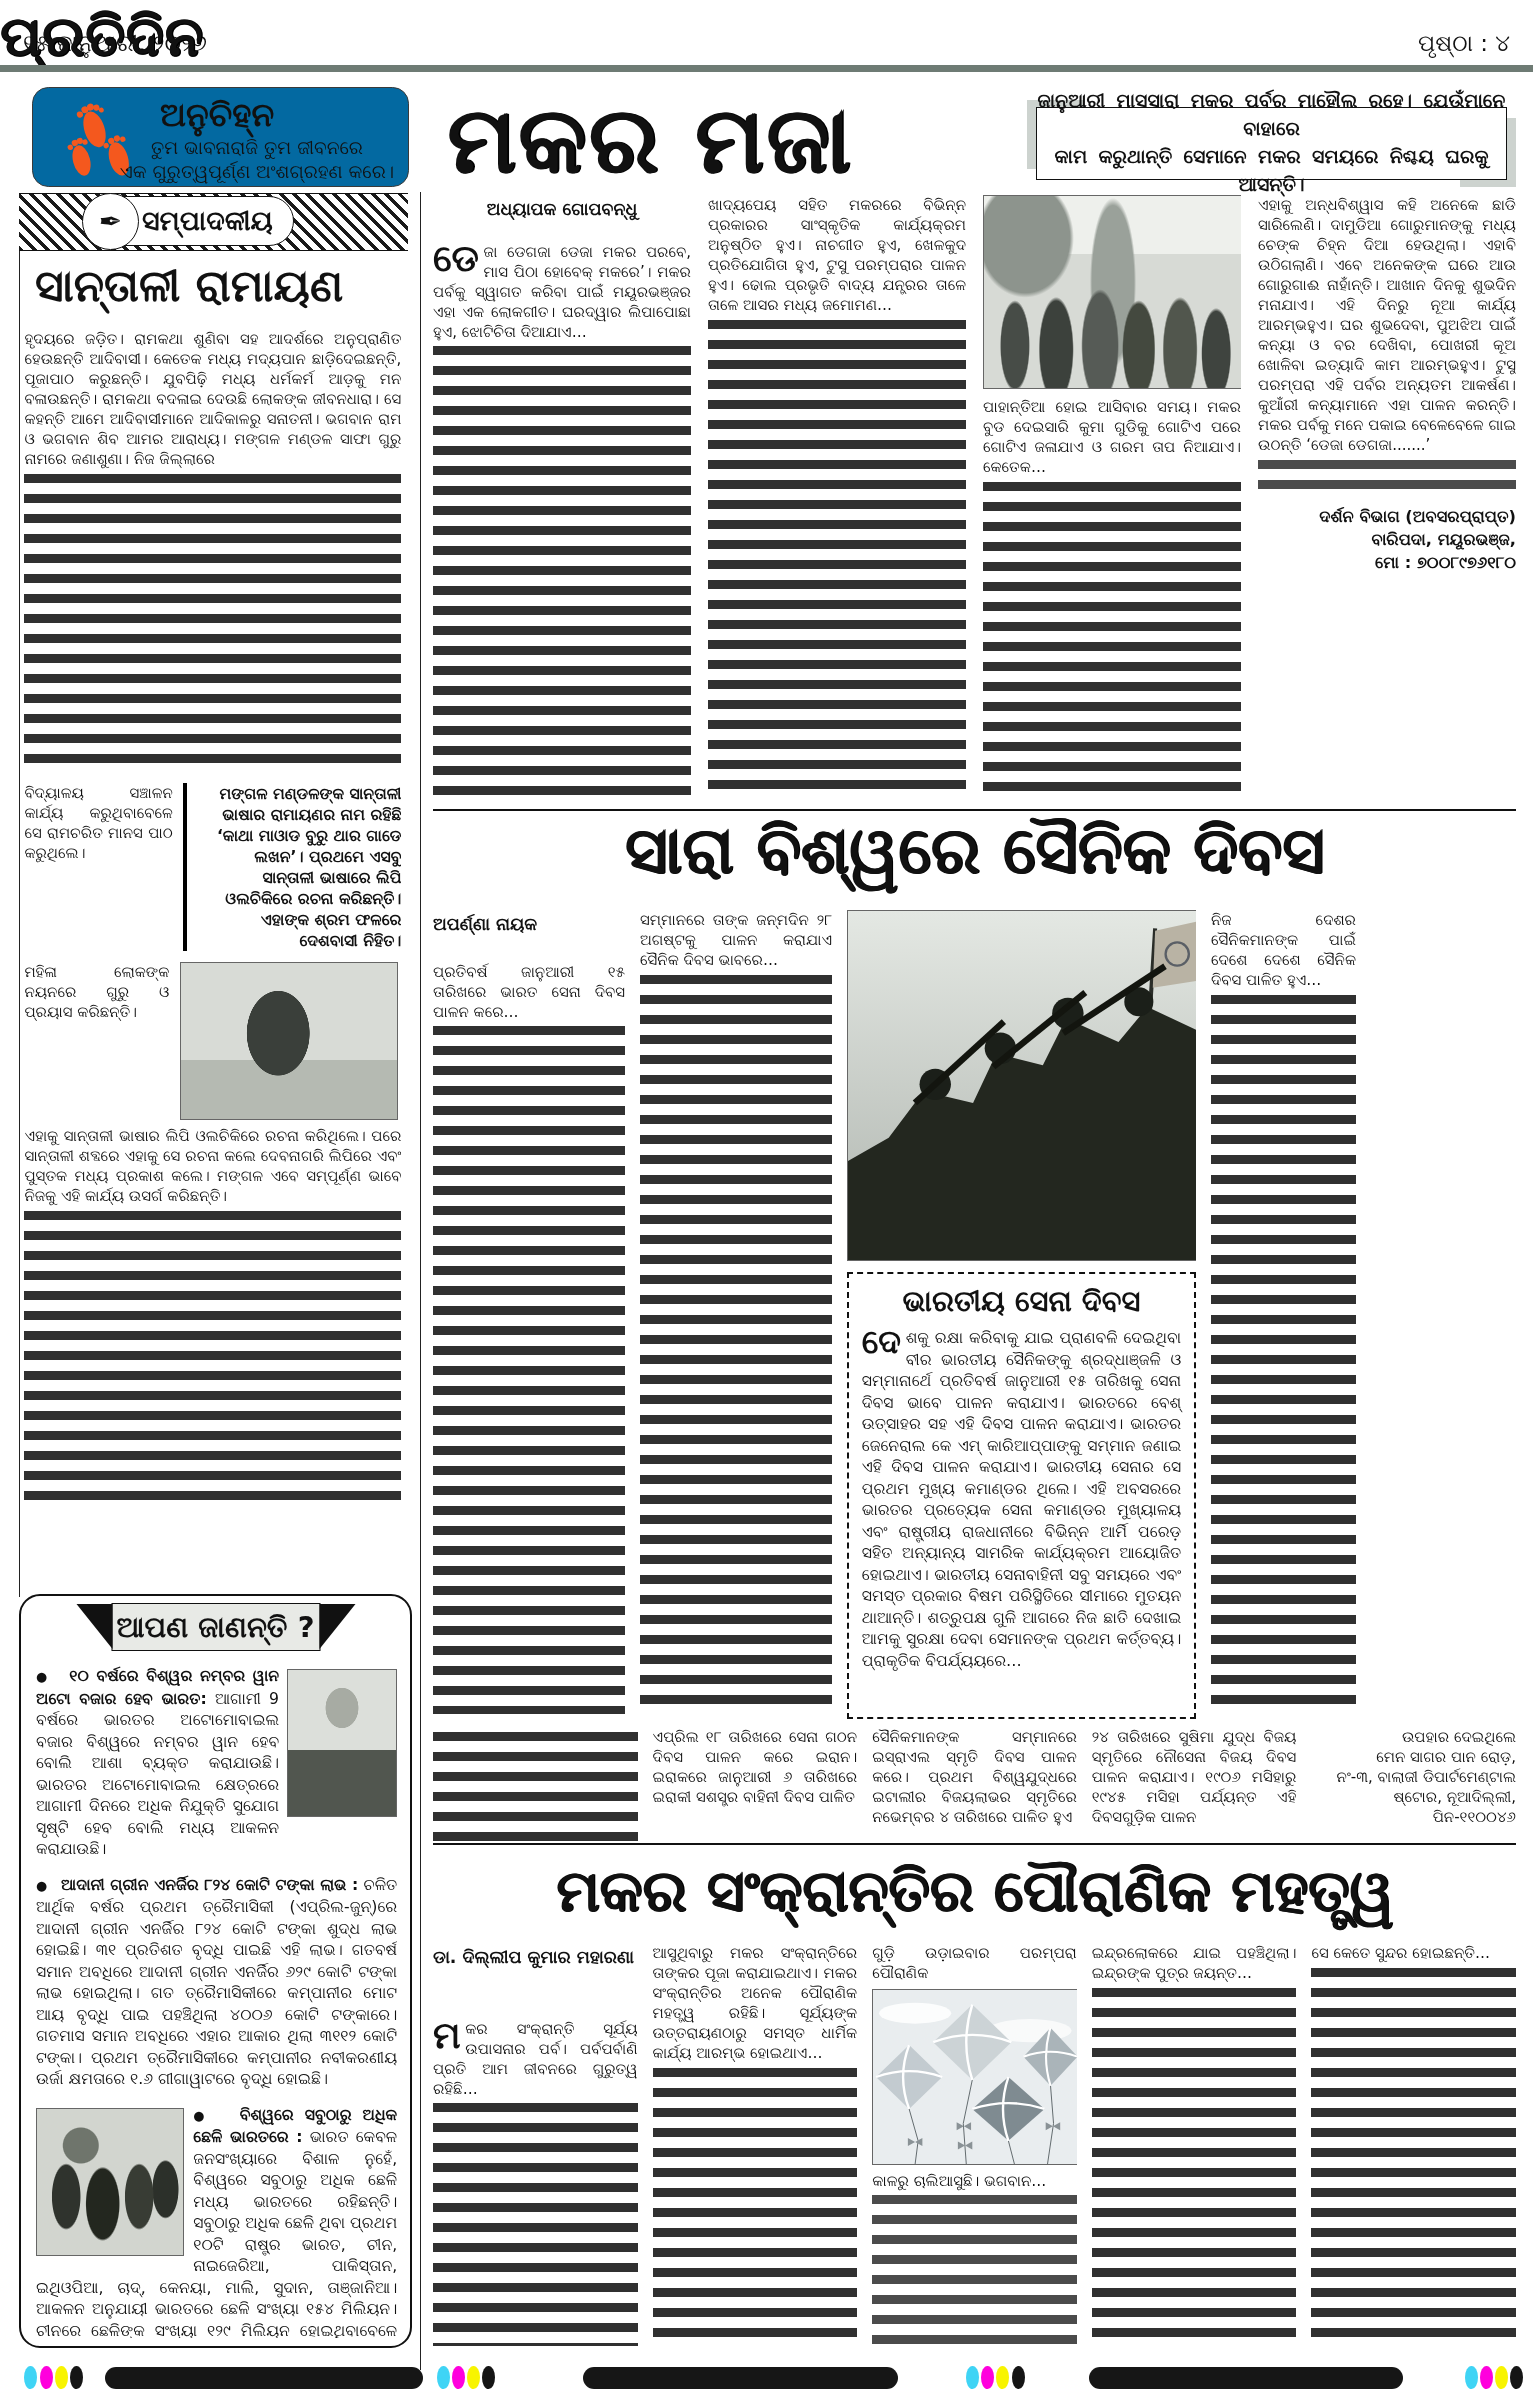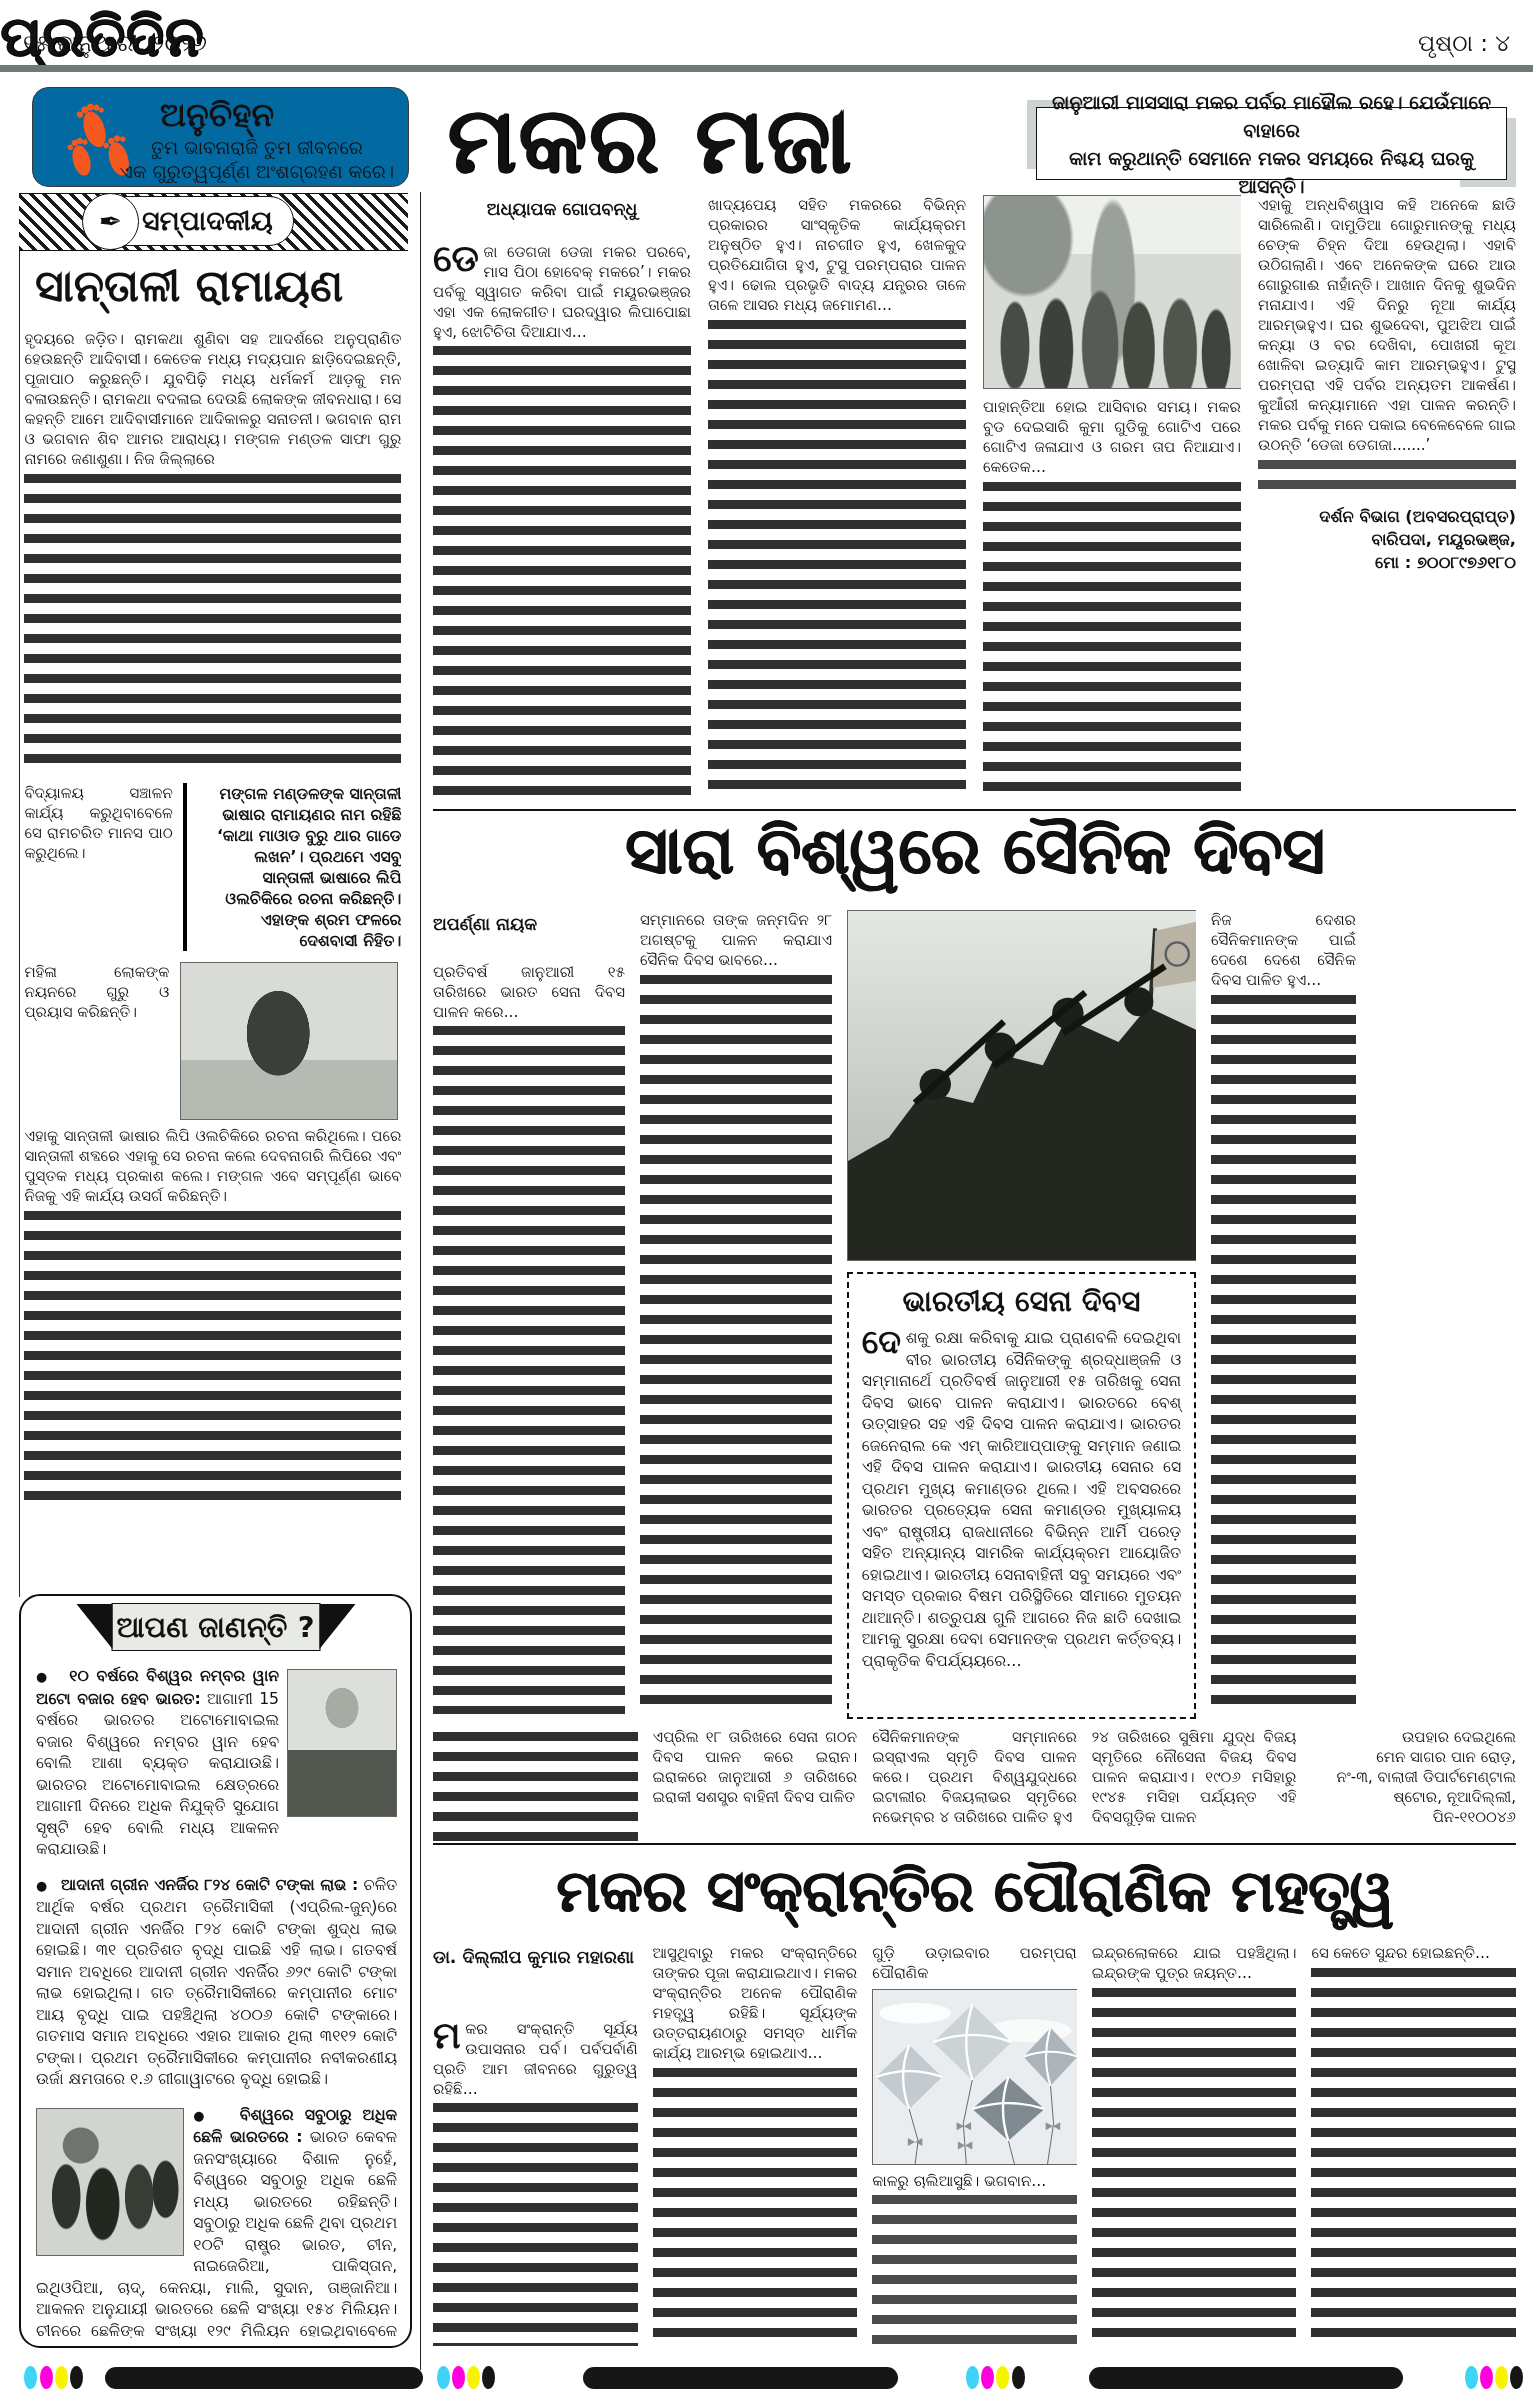--- a/index.html
+++ b/index.html
@@ -26,21 +26,21 @@
        border-radius:16.3px;}
   #anu-title{left:127px;top:7px;font-size:33px;font-weight:bold;}
   #anu-lines{left:81px;right:8.1px;top:48px;text-align:center;font-size:18.6px;line-height:24.4px;}
   
   #mk-head{left:447px;top:87px;font-size:92px;font-weight:bold;letter-spacing:2.3px;
            text-shadow:1.7px 0 0 #000;}
   #mk-note{left:1027px;top:100px;width:489px;height:87px;}
   .slab{position:absolute;width:56px;height:69px;background:#cdd3cf;}
   #mk-note-box{position:absolute;left:9.3px;right:9.3px;top:7px;bottom:7px;border:1.7px solid #111;
                background:#fff;display:flex;flex-direction:column;justify-content:center;
-               text-align:center;font-weight:bold;font-size:19px;line-height:28px;}
+               text-align:center;font-weight:bold;font-size:19px;line-height:28px;font-family:Liberation Mono, monospace;}
   
   #ed-band{left:19px;top:193px;width:389px;height:56px;border-top:1.7px solid #111;border-bottom:1.7px solid #111;
            background:repeating-linear-gradient(45deg,#1a1a1a 0 3.5px,#fff 3.5px 9.3px);}
   #ed-pill{position:absolute;left:70px;top:2.3px;height:48px;background:#fff;border:1.7px double #111;
            border-radius:25.6px;display:flex;align-items:center;padding:0 20px 0 52px;}
   #ed-pill .nib{position:absolute;left:-8.1px;top:-4.6px;width:55px;height:55px;border-radius:50%;
            background:#fff;border:1.7px solid #111;display:flex;align-items:center;justify-content:center;
            font-size:28px;}
   #ed-pill .lbl{font-size:27px;font-weight:bold;}
   #ed-title{left:35px;top:260px;font-size:44px;font-weight:bold;}
@@ -292,21 +292,21 @@
     <div id="know-tab">
       <span class="wing" style="left:-36px;border-left:36px solid transparent"></span>
       <span>ଆପଣ ଜାଣନ୍ତି ?</span>
       <span class="wing" style="right:-36px;border-right:36px solid transparent"></span>
     </div>
     <div id="know-body">
       <div style="margin-bottom:14px">
         <div id="kn-portrait" class="ph"></div>
         <span class="bullet">●&nbsp;&nbsp;</span>
         <span class="kn-head">୧୦ ବର୍ଷରେ ବିଶ୍ୱର ନମ୍ବର ୱାନ ଅଟୋ ବଜାର ହେବ ଭାରତ:</span>
-        <span>ଆଗାମୀ 15 ବର୍ଷରେ ଭାରତର ଅଟୋମୋବାଇଲ ବଜାର ବିଶ୍ୱରେ ନମ୍ବର ୱାନ ହେବ ବୋଲି ଆଶା ବ୍ୟକ୍ତ କରାଯାଉଛି। ଭାରତର ଅଟୋମୋବାଇଲ କ୍ଷେତ୍ରରେ ଆଗାମୀ ଦିନରେ ଅଧିକ ନିଯୁକ୍ତି ସୁଯୋଗ ସୃଷ୍ଟି ହେବ ବୋଲି ମଧ୍ୟ ଆକଳନ କରାଯାଉଛି।</span>
+        <span>ଆଗାମୀ 9 ବର୍ଷରେ ଭାରତର ଅଟୋମୋବାଇଲ ବଜାର ବିଶ୍ୱରେ ନମ୍ବର ୱାନ ହେବ ବୋଲି ଆଶା ବ୍ୟକ୍ତ କରାଯାଉଛି। ଭାରତର ଅଟୋମୋବାଇଲ କ୍ଷେତ୍ରରେ ଆଗାମୀ ଦିନରେ ଅଧିକ ନିଯୁକ୍ତି ସୁଯୋଗ ସୃଷ୍ଟି ହେବ ବୋଲି ମଧ୍ୟ ଆକଳନ କରାଯାଉଛି।</span>
       </div>
       <div style="margin-bottom:14px">
         <span class="bullet">●&nbsp;&nbsp;</span>
         <span class="kn-head">ଆଦାନୀ ଗ୍ରୀନ ଏନର୍ଜିର ୮୨୪ କୋଟି ଟଙ୍କା ଲାଭ :</span>
         <span>ଚଳିତ ଆର୍ଥିକ ବର୍ଷର ପ୍ରଥମ ତ୍ରୈମାସିକୀ (ଏପ୍ରିଲ-ଜୁନ୍)ରେ ଆଦାନୀ ଗ୍ରୀନ ଏନର୍ଜିର ୮୨୪ କୋଟି ଟଙ୍କା ଶୁଦ୍ଧ ଲାଭ ହୋଇଛି। ୩୧ ପ୍ରତିଶତ ବୃଦ୍ଧି ପାଇଛି ଏହି ଲାଭ। ଗତବର୍ଷ ସମାନ ଅବଧିରେ ଆଦାନୀ ଗ୍ରୀନ ଏନର୍ଜିର ୬୨୯ କୋଟି ଟଙ୍କା ଲାଭ ହୋଇଥିଲା। ଗତ ତ୍ରୈମାସିକୀରେ କମ୍ପାନୀର ମୋଟ ଆୟ ବୃଦ୍ଧି ପାଇ ପହଞ୍ଚିଥିଲା ୪୦୦୬ କୋଟି ଟଙ୍କାରେ। ଗତମାସ ସମାନ ଅବଧିରେ ଏହାର ଆକାର ଥିଲା ୩୧୧୨ କୋଟି ଟଙ୍କା। ପ୍ରଥମ ତ୍ରୈମାସିକୀରେ କମ୍ପାନୀର ନବୀକରଣୀୟ ଉର୍ଜା କ୍ଷମତାରେ ୧.୬ ଗୀଗାୱାଟରେ ବୃଦ୍ଧି ହୋଇଛି।</span>
       </div>
       <div>
         <div id="kn-goats" class="ph"></div>
         <span class="bullet">●&nbsp;&nbsp;</span>
         <span class="kn-head">ବିଶ୍ୱରେ ସବୁଠାରୁ ଅଧିକ ଛେଳି ଭାରତରେ :</span>

